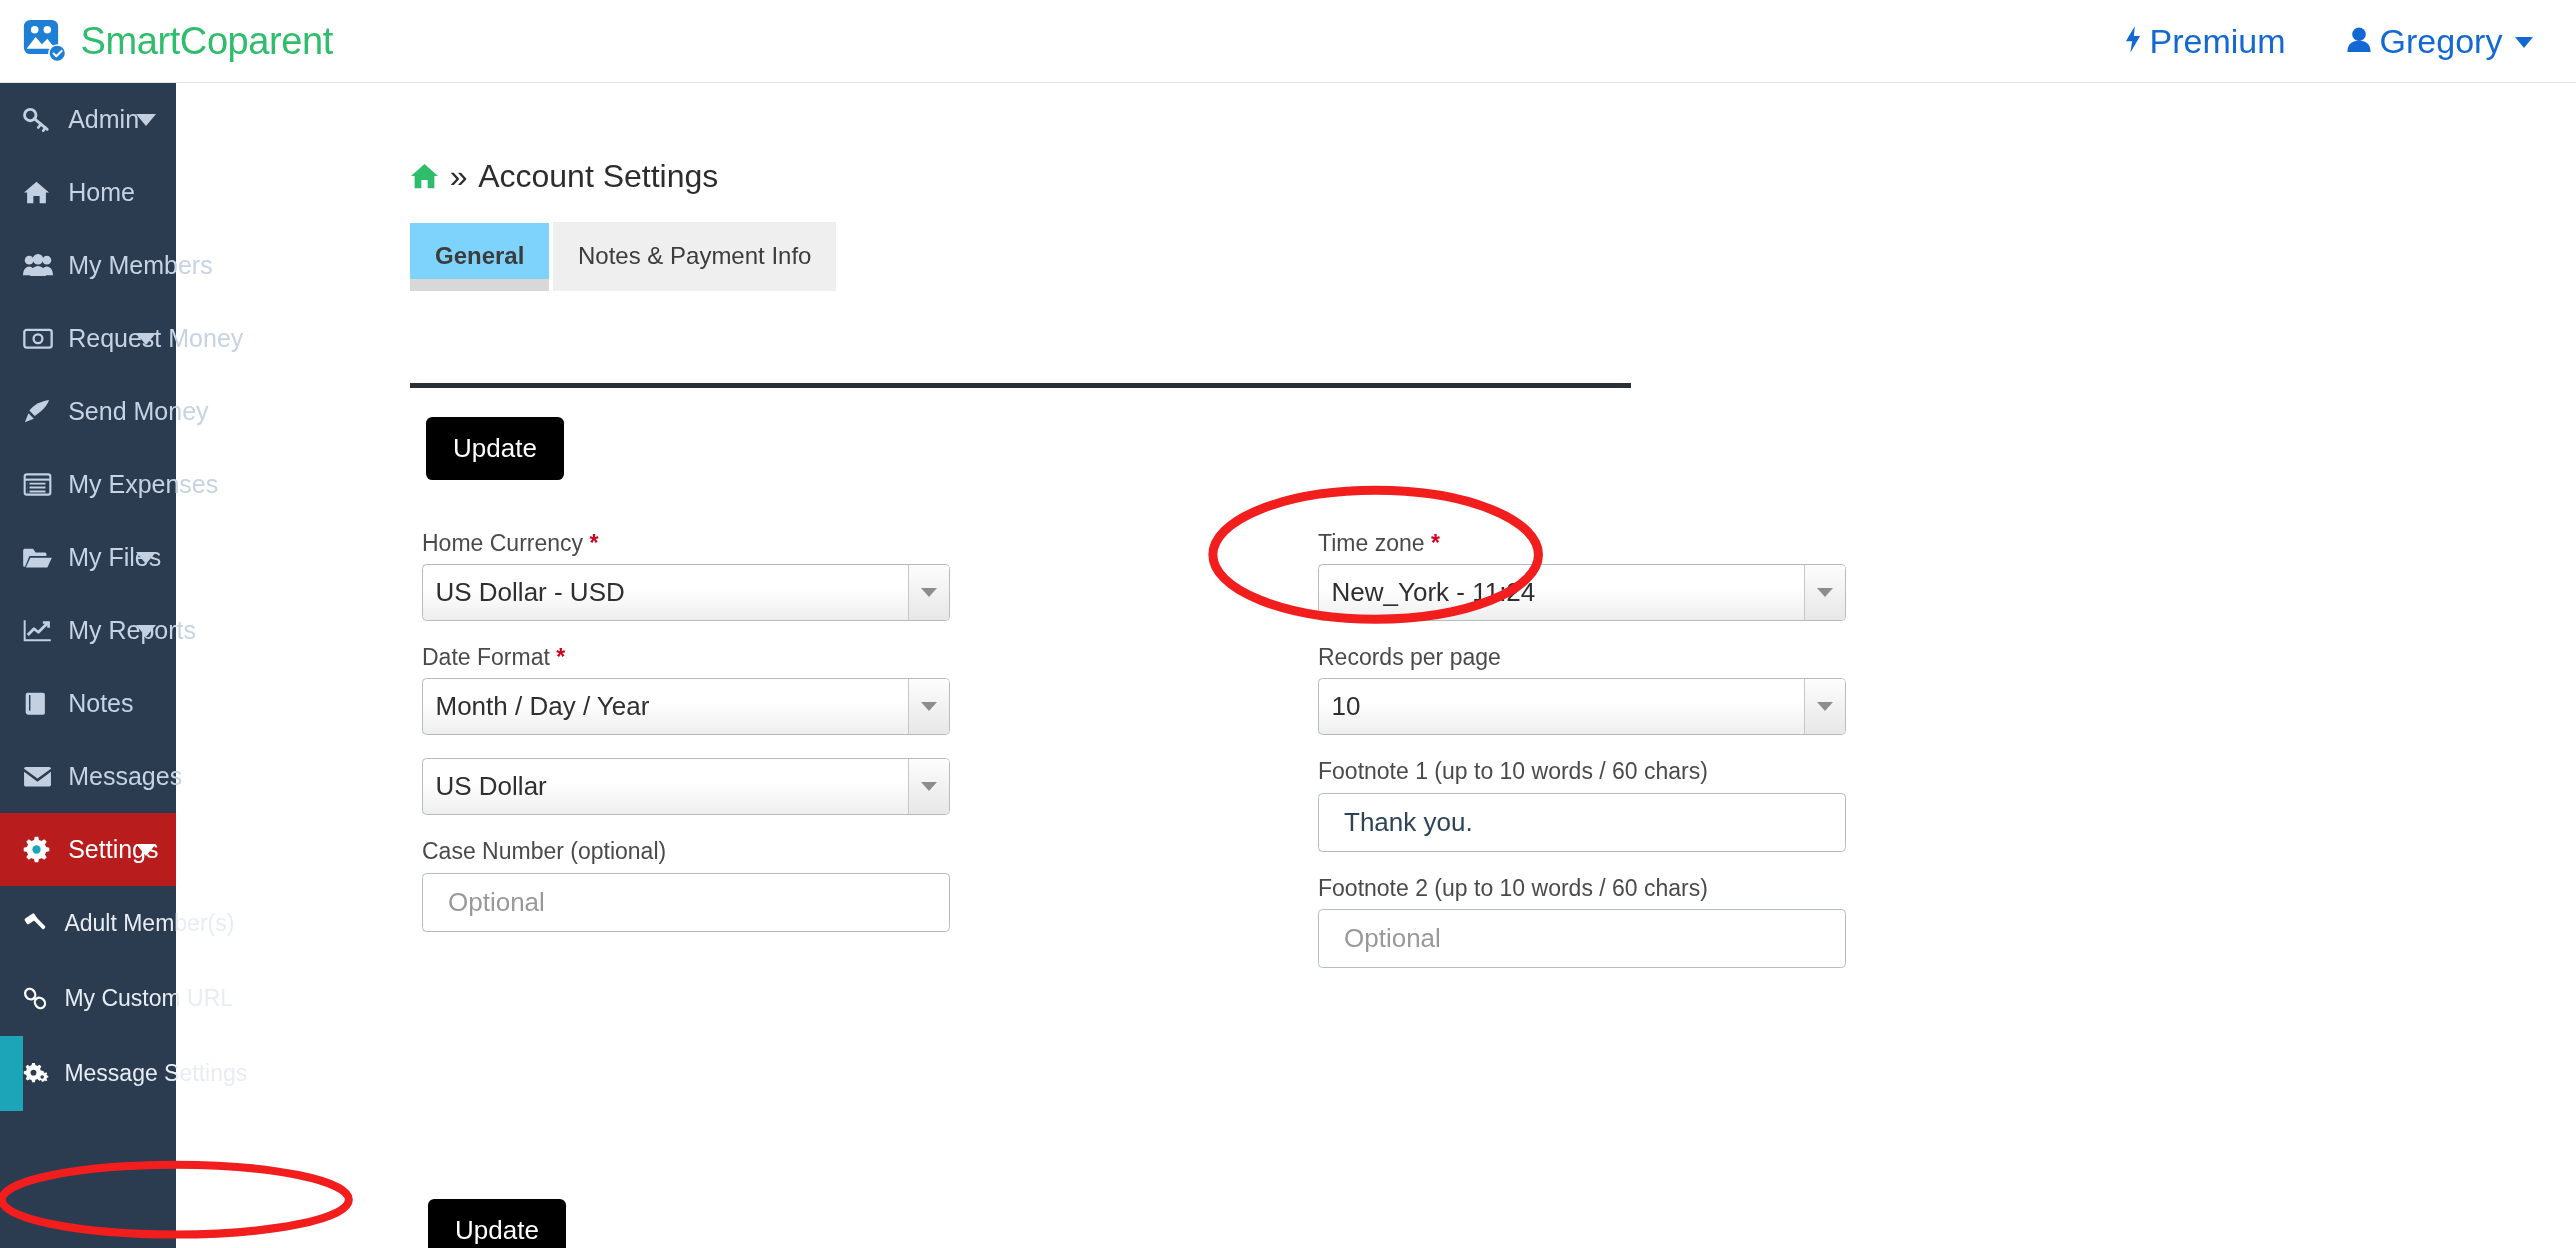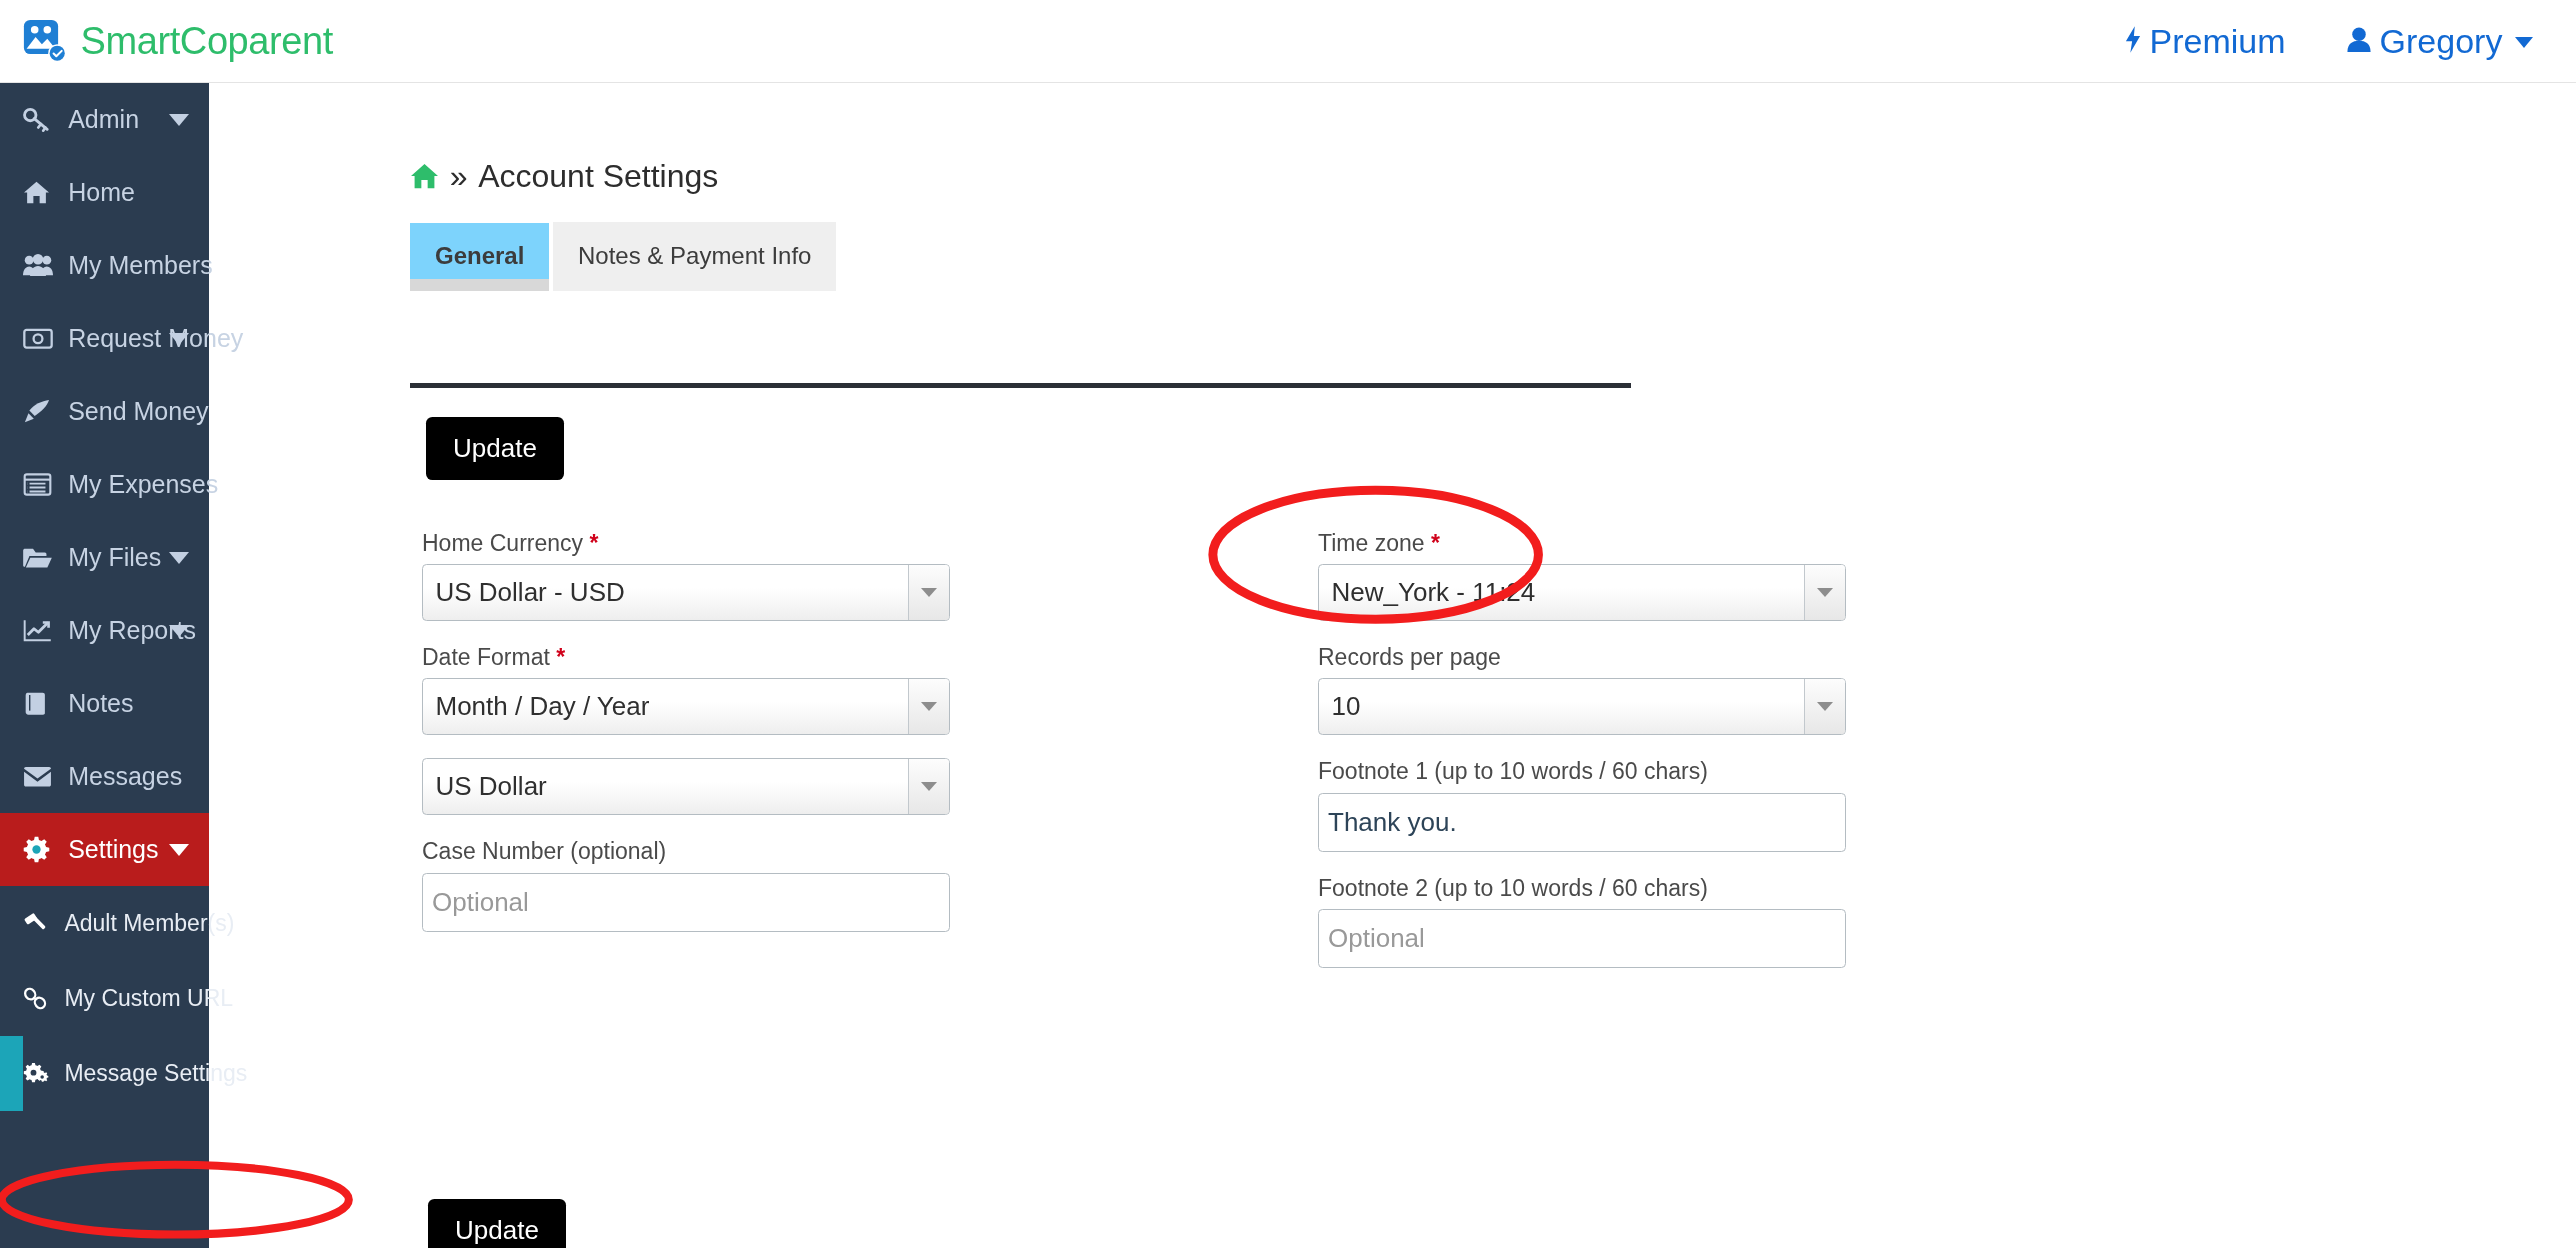--- a/index.html
+++ b/index.html
@@ -49,21 +49,21 @@
     width: 0; height: 0;
     border-left: 9.8px solid transparent;
     border-right: 9.8px solid transparent;
     border-top: 11.6px solid #1269d3;
     margin-left: 3.6px; margin-top: 3.6px;
   }
 
   
   .sidebar {
     position: absolute; top: 83px; left: 0;
-    width: 209px; height: 1165px;
+    width: 176px; height: 1165px;
     background: #2b3c50;
     z-index: 20;
   }
   .nav-item {
     position: relative;
     height: 73px;
     display: flex; align-items: center;
     padding-left: 23px;
     color: #c7d3e3;
     font-size: 25px;
@@ -211,21 +211,21 @@
     border-top: 9.8px solid #8d8d8d;
     display: block;
   }
 
   .text-input {
     width: 528px; height: 59px;
     border: 1.8px solid #b4bcc2;
     border-radius: 4.5px;
     background: #ffffff;
     font-size: 26px;
-    padding: 0 9px;
+    padding: 0 25px;
     color: #2d4458;
     font-family: "Liberation Sans", sans-serif;
   }
   .text-input::placeholder { color: #999999; }
   .col-left .text-input { width: 528px; }
 
   
   .annot { position: absolute; inset: 0; pointer-events: none; z-index: 60; }
 </style>
 </head>

